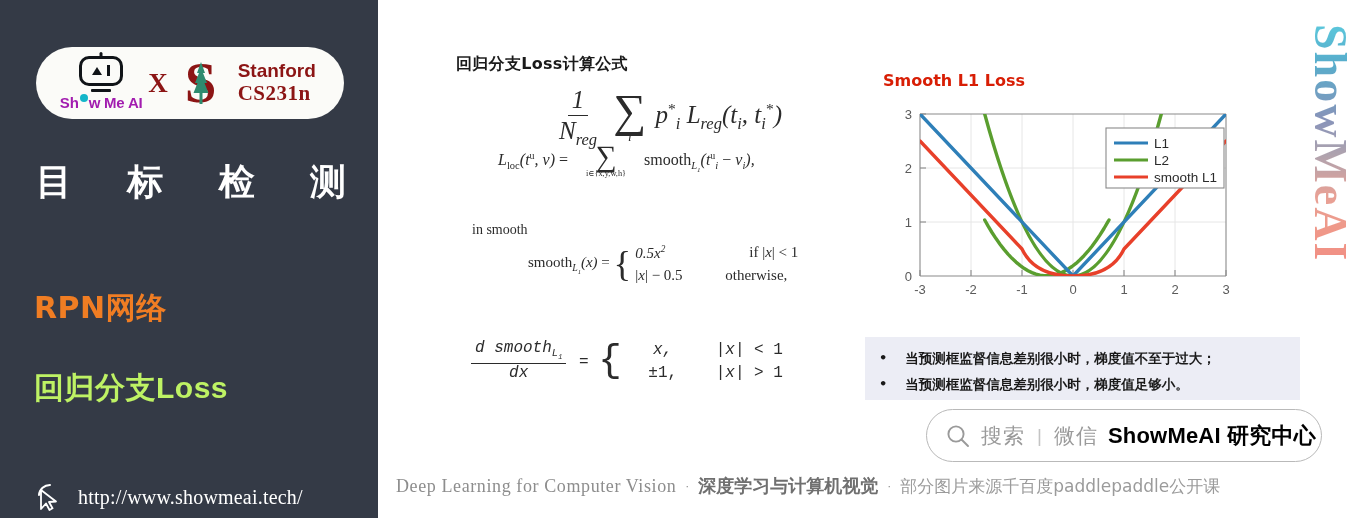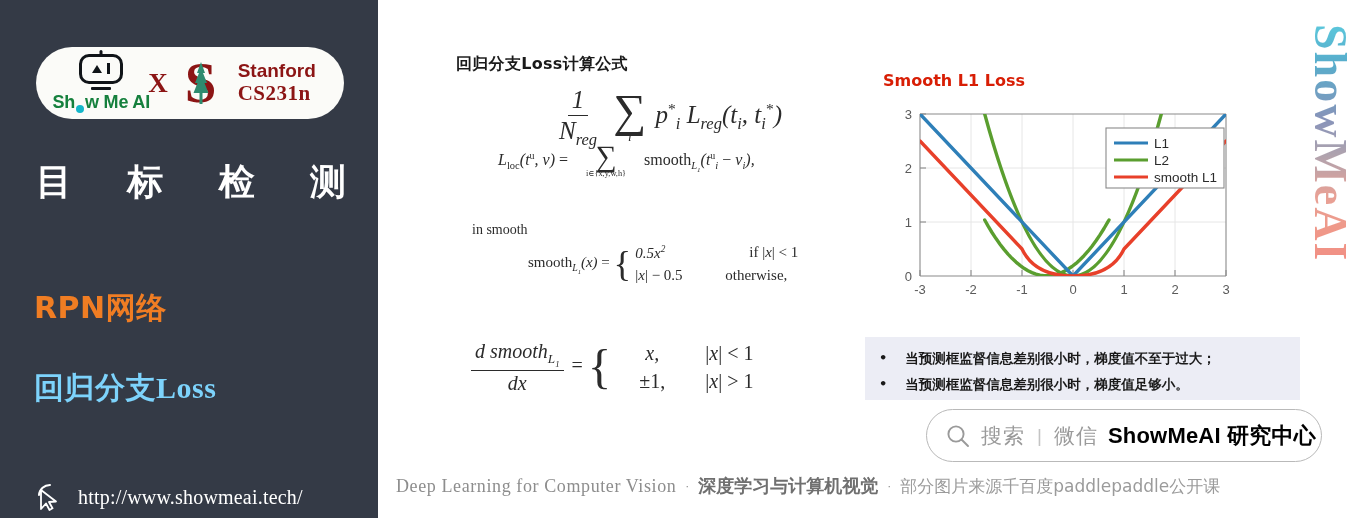--- a/index.html
+++ b/index.html
@@ -34,22 +34,22 @@
     content:"";position:absolute;left:50%;top:-7px;transform:translateX(-50%);
     width:3px;height:5px;background:#101418;border-radius:2px;
   }
   .robot .g1{
     width:0;height:0;border-left:5px solid transparent;border-right:5px solid transparent;
     border-bottom:8px solid #101418;
   }
   .robot .g2{width:3.5px;height:11px;background:#101418;}
   .robot-neck{width:20px;height:3px;background:#101418;margin-top:3px;border-radius:1px;}
   .smi-text{
-    font-size:18px;font-weight:bold;color:#15803d;margin-top:2px;letter-spacing:-.2px;
-    white-space:nowrap;display:flex;align-items:flex-end;
+    font-size:15px;font-weight:bold;color:#a21caf;margin-top:2px;letter-spacing:-.2px;
+    white-space:nowrap;display:flex;align-items:flex-start;
   }
   .smi-dot{display:inline-block;width:8px;height:8px;border-radius:50%;background:#14b6c9;margin:0 1px;}
   .x-mark{font-size:27px;font-weight:bold;color:#8c1515;font-family:"Liberation Serif",serif;}
   .tree-logo{
     position:relative;width:46px;height:52px;display:flex;align-items:center;justify-content:center;
   }
   .tree-s{
     position:absolute;left:0;top:0;width:46px;height:52px;
     color:#8c1515;font-family:"Liberation Serif",serif;font-weight:bold;font-size:57px;
     line-height:52px;text-align:center;
@@ -67,22 +67,22 @@
     display:flex;justify-content:space-between;
     font-family:"DejaVu Sans",sans-serif;
   }
   .side-h1{
     position:absolute;left:34px;top:288px;
     color:#f07d23;font-size:30px;font-weight:bold;
     font-family:"DejaVu Sans",sans-serif;letter-spacing:.5px;
   }
   .side-h2{
     position:absolute;left:34px;top:368px;
-    color:#7dd3fc;font-size:30px;font-weight:bold;
-    font-family:Liberation Serif, serif;letter-spacing:.5px;
+    color:#bef264;font-size:30px;font-weight:bold;
+    font-family:Liberation Sans, sans-serif;letter-spacing:.5px;
   }
   .site-row{
     position:absolute;left:34px;top:462px;display:flex;align-items:center;gap:14px;margin-top:20px;
   }
   .site-url{
     color:#ffffff;font-size:20px;font-family:"Liberation Serif",serif;letter-spacing:.2px;
   }
 
   
   .main{position:relative;width:983px;height:518px;flex:0 0 983px;background:#ffffff;}
@@ -95,21 +95,21 @@
 
   .formula{
     position:absolute;color:#2b2b2b;
     font-family:"Liberation Serif","DejaVu Serif",serif;
     white-space:nowrap;
   }
   .f1{left:174px;top:86px;font-size:25px;}
   .f2{left:120px;top:144px;font-size:16px;}
   .f-inwhich{left:94px;top:222px;font-size:14px;font-family:"Liberation Serif",serif;}
   .f3{left:150px;top:244px;font-size:15px;}
-  .f4{left:90px;top:340px;font-size:20px;}
+  .f4{left:90px;top:340px;font-size:16px;font-family:Liberation Mono, monospace;}
 
   .frac{display:inline-flex;flex-direction:column;align-items:center;vertical-align:middle;margin:0 3px;}
   .frac .num{border-bottom:1.2px solid #2b2b2b;padding:0 4px 1px 4px;line-height:1.12;}
   .frac .den{padding:1px 4px 0 4px;line-height:1.12;}
   .sumop{display:inline-flex;flex-direction:column;align-items:center;vertical-align:middle;margin:0 3px;}
   .sumop .sg{font-size:1.85em;line-height:.86;}
   .sumop .sub{font-size:.52em;line-height:1.1;}
   sub{font-size:.66em;}
   sup{font-size:.62em;}
   .it{font-style:italic;}

